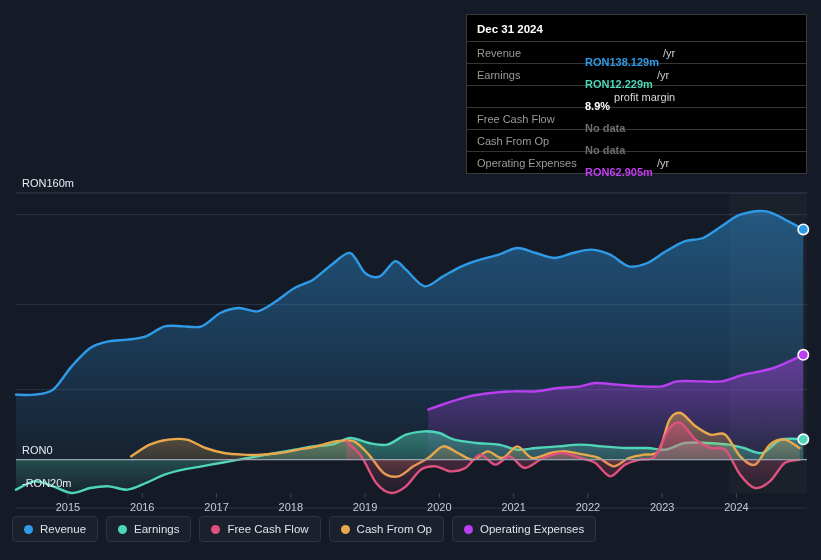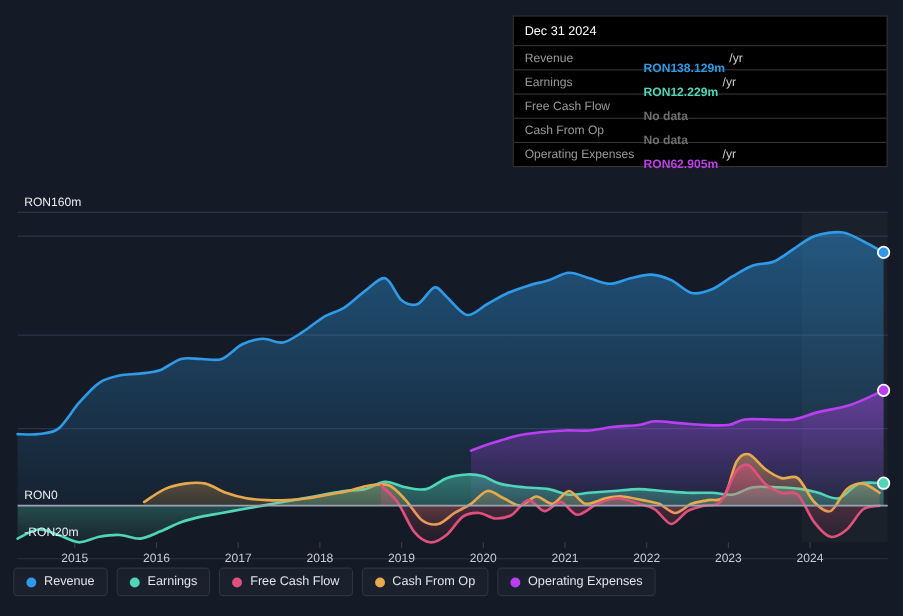--- a/index.html
+++ b/index.html
@@ -26,21 +26,21 @@
 
   
   #tooltip{
     position:absolute;left:466px;top:14px;width:341px;
     background:#000000;
     border:1px solid #3a3a3a;
     box-sizing:border-box;
     padding:0;
   }
   #tt-date{
-    font-size:11.5px;font-weight:normal;color:#ffffff;
+    font-size:11.5px;font-weight:bold;color:#ffffff;
     padding:8px 10px 6px 10px;
   }
   .tt-row{
     display:flex;align-items:center;
     border-top:1px solid #353535;
     padding:2px 10px;
     height:17px;
     font-size:11px;
   }
   .tt-label{width:108px;color:#9a9a9a;flex:0 0 auto;}
@@ -164,20 +164,25 @@
           <div class="tt-label">Revenue</div>
           <div class="tt-val" style="color: rgb(47, 155, 232);">RON138.129m</div>
           <div class="tt-unit">/yr</div>
         </div>
         <div class="tt-row">
           <div class="tt-label">Earnings</div>
           <div class="tt-val" style="color: rgb(79, 214, 184);">RON12.229m</div>
           <div class="tt-unit">/yr</div>
         </div>
         <div class="tt-row">
+          <div class="tt-label"></div>
+          <div class="tt-val" style="color: rgb(255, 255, 255);">8.9%</div>
+          <div class="tt-unit tt-sub">profit margin</div>
+        </div>
+        <div class="tt-row">
           <div class="tt-label">Free Cash Flow</div>
           <div class="tt-val tt-nodata" style="color: rgb(109, 109, 109);">No data</div>
         </div>
         <div class="tt-row">
           <div class="tt-label">Cash From Op</div>
           <div class="tt-val tt-nodata" style="color: rgb(109, 109, 109);">No data</div>
         </div>
         <div class="tt-row">
           <div class="tt-label">Operating Expenses</div>
           <div class="tt-val" style="color: rgb(193, 63, 240);">RON62.905m</div>

